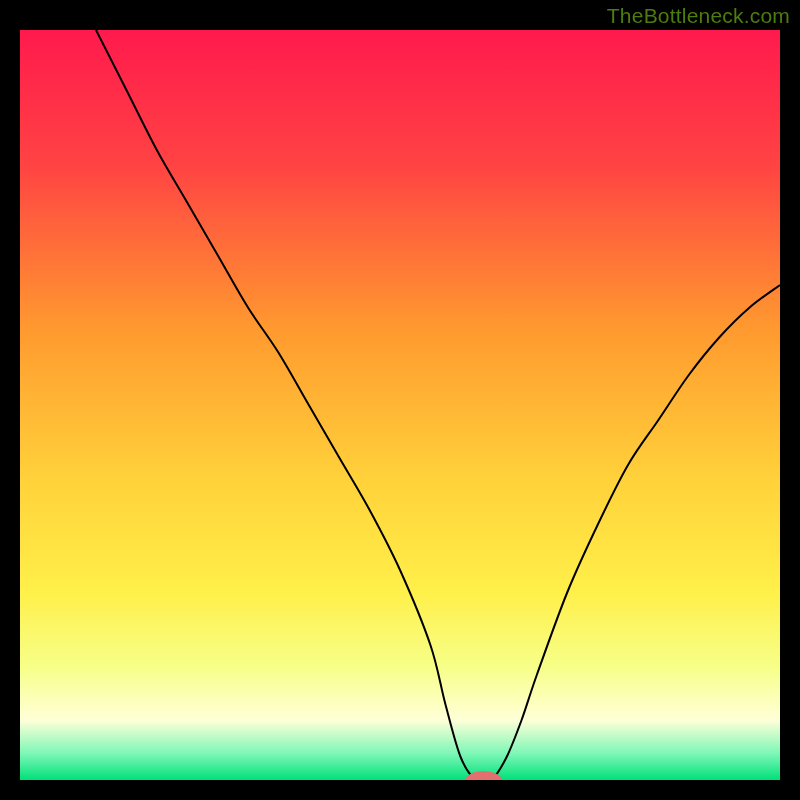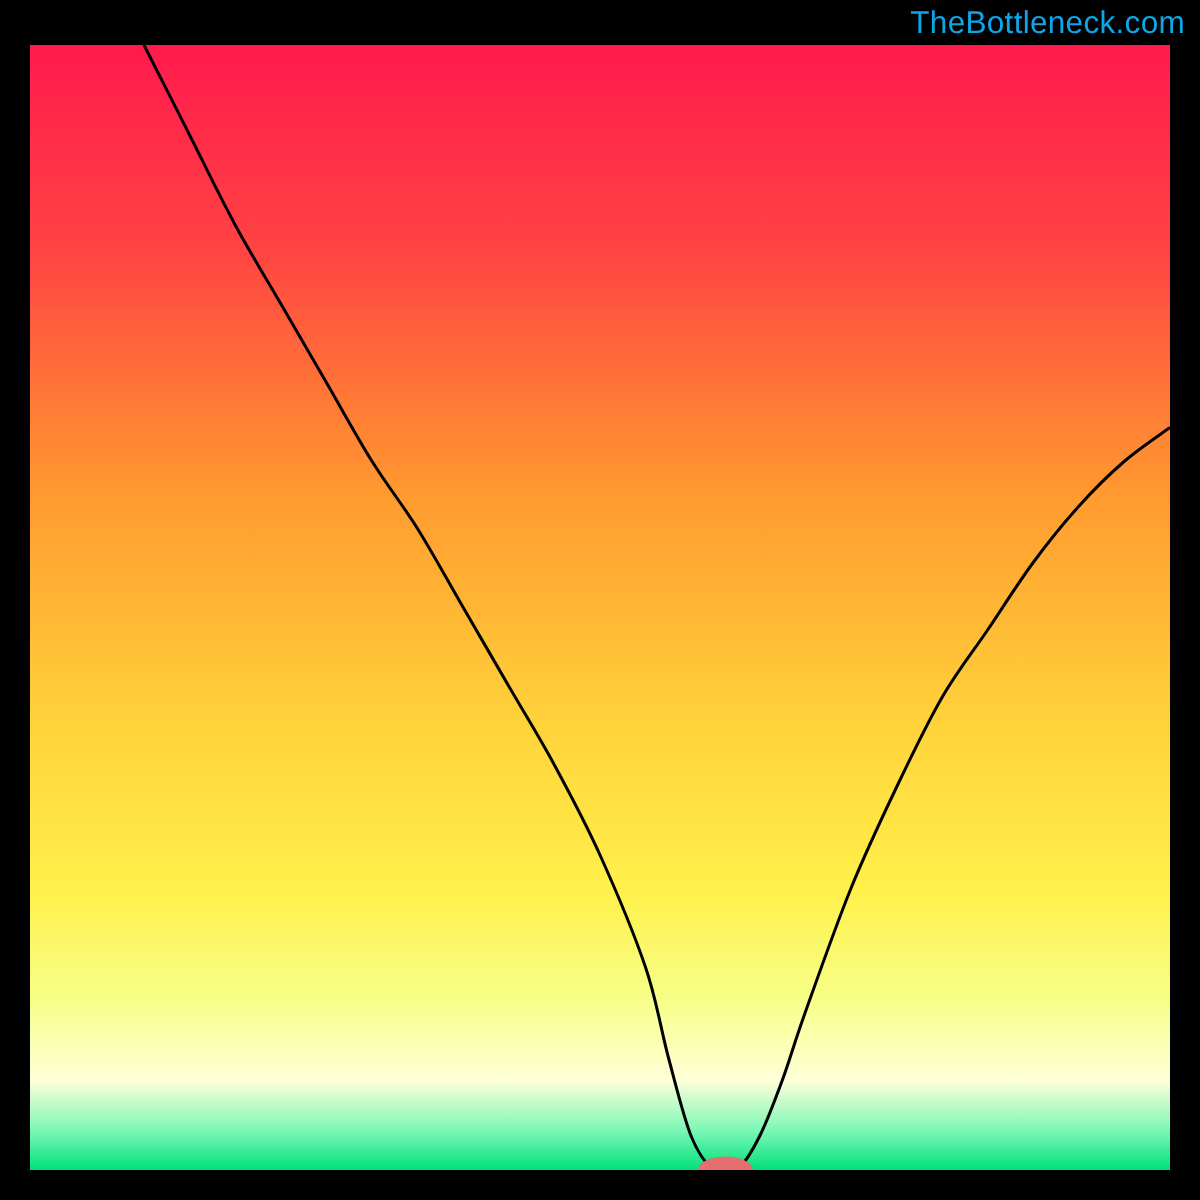--- a/index.html
+++ b/index.html
@@ -14,21 +14,21 @@
   .frame {
     position: relative;
     width: 800px;
     height: 800px;
     background: #000;
   }
   .watermark {
     position: absolute;
     top: 4px;
     right: 10px;
-    color: #0ea5e9;
+    color: #4d7c0f;
     font-size: 21px;
     font-weight: 500;
     letter-spacing: 0.2px;
     z-index: 20;
     user-select: none;
   }
   .plot-wrap {
     position: absolute;
     left: 20px;
     top: 30px;

